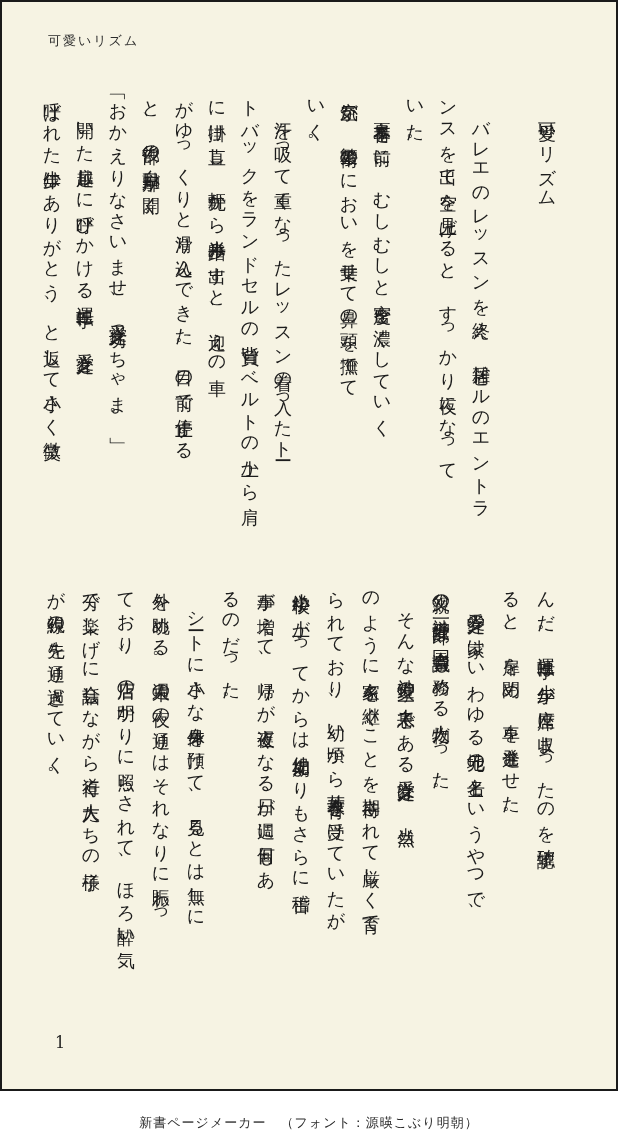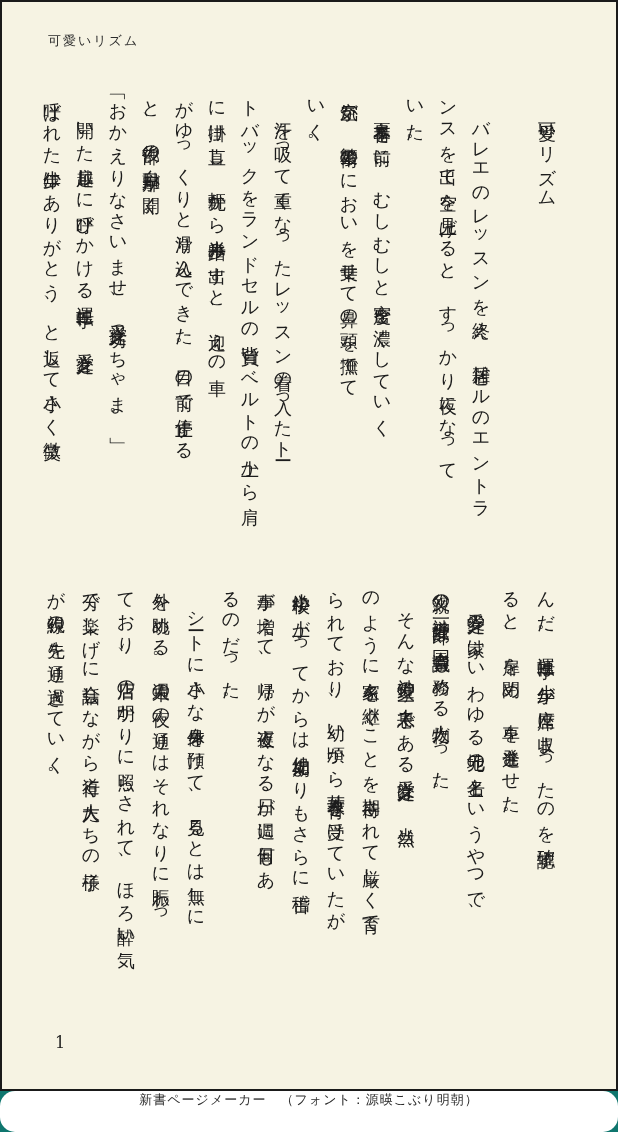--- a/index.html
+++ b/index.html
@@ -60,23 +60,22 @@
     color: #1c1c1c;
   }
   .footer-strip {
     position: absolute;
     left: 0;
     top: 1091px;
     width: 618px;
     height: 41px;
     background: #ffffff;
     display: flex;
-    align-items: flex-start;
+    align-items: flex-end;
     justify-content: center;
-    border-radius: 15px;
   }
   .footer-credit {
     font-size: 13px;
     letter-spacing: 1px;
     color: #2b2b2b;
   }
 </style>
 </head>
 <body>
 

